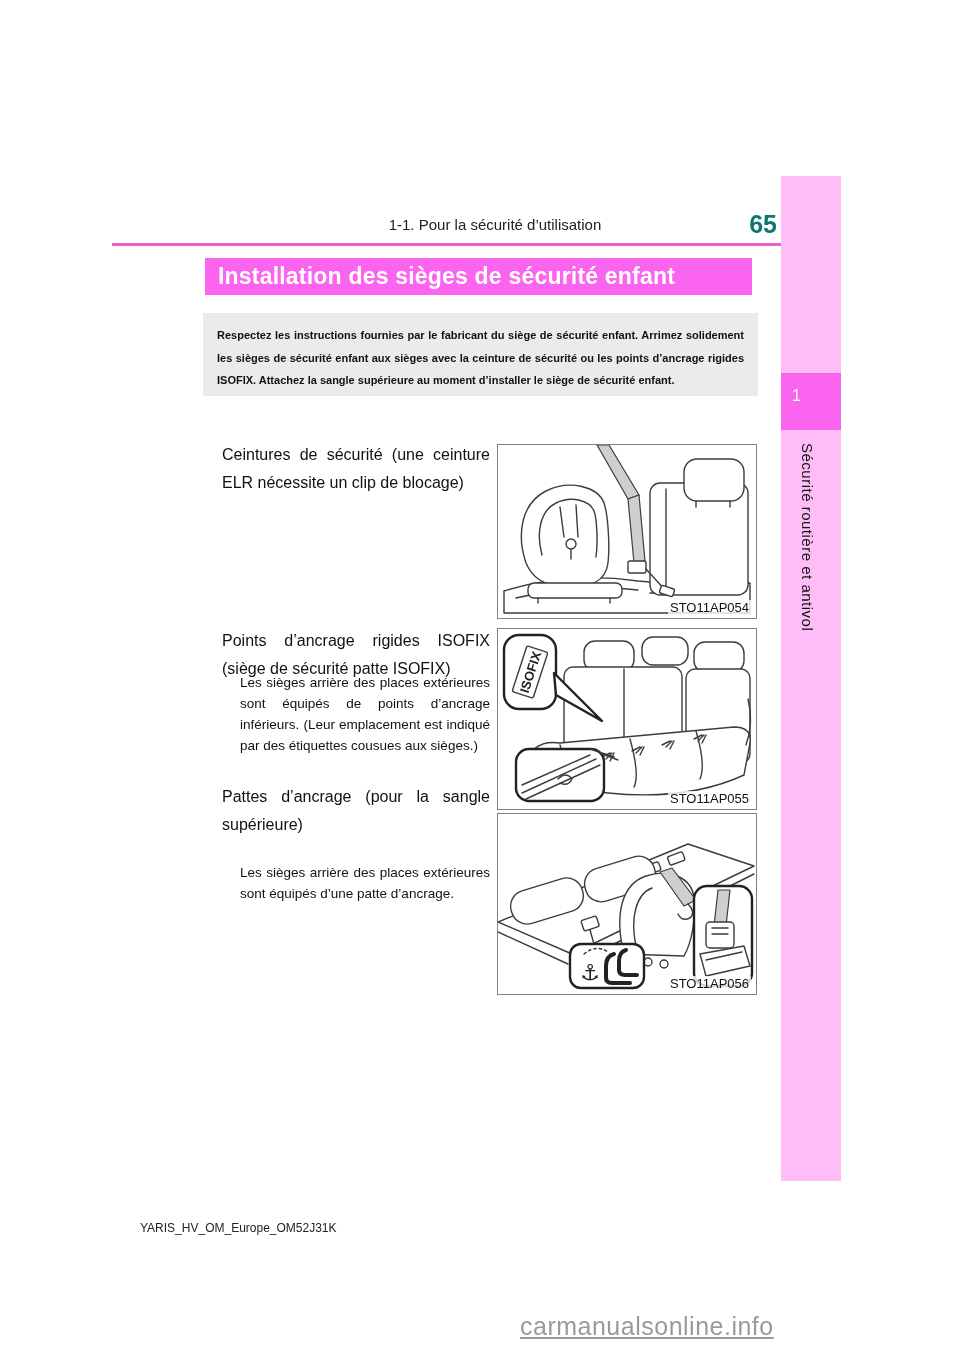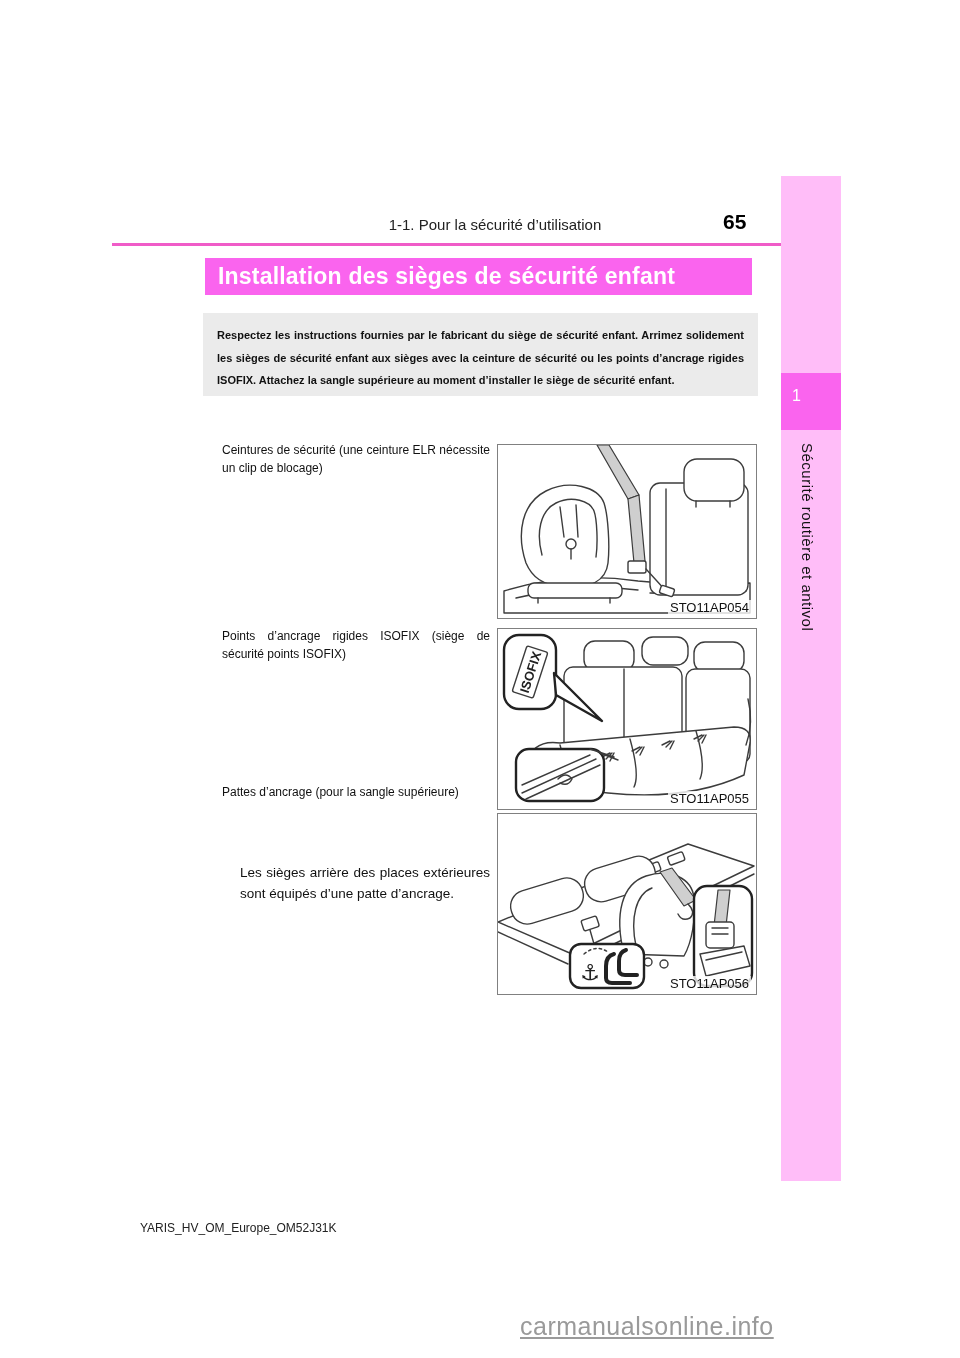--- a/index.html
+++ b/index.html
@@ -2,43 +2,43 @@
 <html><head>
 <meta charset="utf-8">
 <style>
   html,body{margin:0;padding:0;background:#fff;}
   .page{position:relative;width:960px;height:1358px;background:#ffffff;overflow:hidden;
         font-family:"Liberation Sans",sans-serif;color:#111;}
 
   
   .crumb{position:absolute;left:300px;top:216px;width:390px;text-align:center;
          font-size:15px;color:#222;}
-  .pagenum{position:absolute;left:723px;top:210px;width:54px;text-align:left;
-           font-size:21px;font-weight:bold;color:#000000;}
+  .pagenum{position:absolute;left:723px;top:210px;width:54px;text-align:right;
+           font-size:25px;font-weight:bold;color:#0f766e;}
   .header-rule{position:absolute;left:112px;top:243px;width:729px;height:3px;background:#f05cc8;}
 
   
   .side-strip{position:absolute;left:781px;top:176px;width:60px;height:1005px;background:#ffbdf8;}
   .side-tab{position:absolute;left:781px;top:373px;width:60px;height:57px;background:#fa64ee;}
   .side-tab span{display:block;padding:14px 0 0 11px;font-size:16px;color:#fff;}
   .side-title{position:absolute;left:799px;top:443px;writing-mode:vertical-rl;
               font-size:15px;color:#111;letter-spacing:.5px;}
 
   
   .title-bar{position:absolute;left:205px;top:258px;width:547px;height:37px;background:#fa64ee;}
   .title-bar span{display:block;padding-left:13px;line-height:37px;font-size:23px;
                   font-weight:bold;color:#fff;letter-spacing:.2px;border-radius:17px;}
 
   
   .notice{position:absolute;left:203px;top:313px;width:527px;background:#ebebeb;
           padding:11px 14px 4px 14px;font-size:11px;font-weight:bold;line-height:22.5px;
           text-align:justify;color:#111;}
 
   
-  .sec-head{position:absolute;left:222px;width:268px;font-size:12px;line-height:18px;
+  .sec-head{position:absolute;left:222px;width:268px;font-size:16px;line-height:28px;
             text-align:justify;color:#111;}
   .sec-body{position:absolute;left:240px;width:250px;font-size:13.5px;line-height:21px;
             text-align:justify;color:#111;}
 
   
   .fig{position:absolute;left:497px;width:258px;border:1px solid #808080;background:#fff;}
   .fig svg{display:block;}
   .fig-label{position:absolute;right:5px;bottom:3px;font-size:13px;color:#111;
              background:rgba(255,255,255,.8);padding:0 2px;}
 
@@ -99,21 +99,22 @@
       <path class="ln" d="M62 62 L66 92 M78 60 L80 92"></path>
       <circle class="fillw" cx="73" cy="99" r="5"></circle>
       <path class="ln" d="M73 104 L73 114"></path>
 
       <rect class="fillw" x="30" y="138" width="94" height="15" rx="6"></rect>
       <path class="ln" d="M40 153 L40 158 M112 153 L112 158"></path>
     </svg>
     <span class="fig-label">STO11AP054</span>
   </div>
 
-  <div class="sec-head" style="top:627px;">Points d’ancrage rigides ISOFIX (siège de sécurité points ISOFIX)</div>
+  <div class="sec-head" style="top:627px;">Points d’ancrage rigides ISOFIX (siège de sécurité patte ISOFIX)</div>
+  <div class="sec-body" style="top:672px;">Les sièges arrière des places extérieures sont équipés de points d’ancrage inférieurs. (Leur emplacement est indiqué par des étiquettes cousues aux sièges.)</div>
 
   <div class="fig" style="top:628px;height:180px;">
     <svg viewBox="0 0 258 178" width="258" height="178">
 
       <rect class="fillw" x="86" y="12" width="50" height="30" rx="11"></rect>
       <rect class="fillw" x="144" y="8" width="46" height="28" rx="11"></rect>
       <rect class="fillw" x="196" y="13" width="50" height="30" rx="11"></rect>
 
       <rect class="fillw" x="66" y="38" width="118" height="92" rx="9"></rect>
       <path class="ln" d="M126 40 L126 128"></path>

